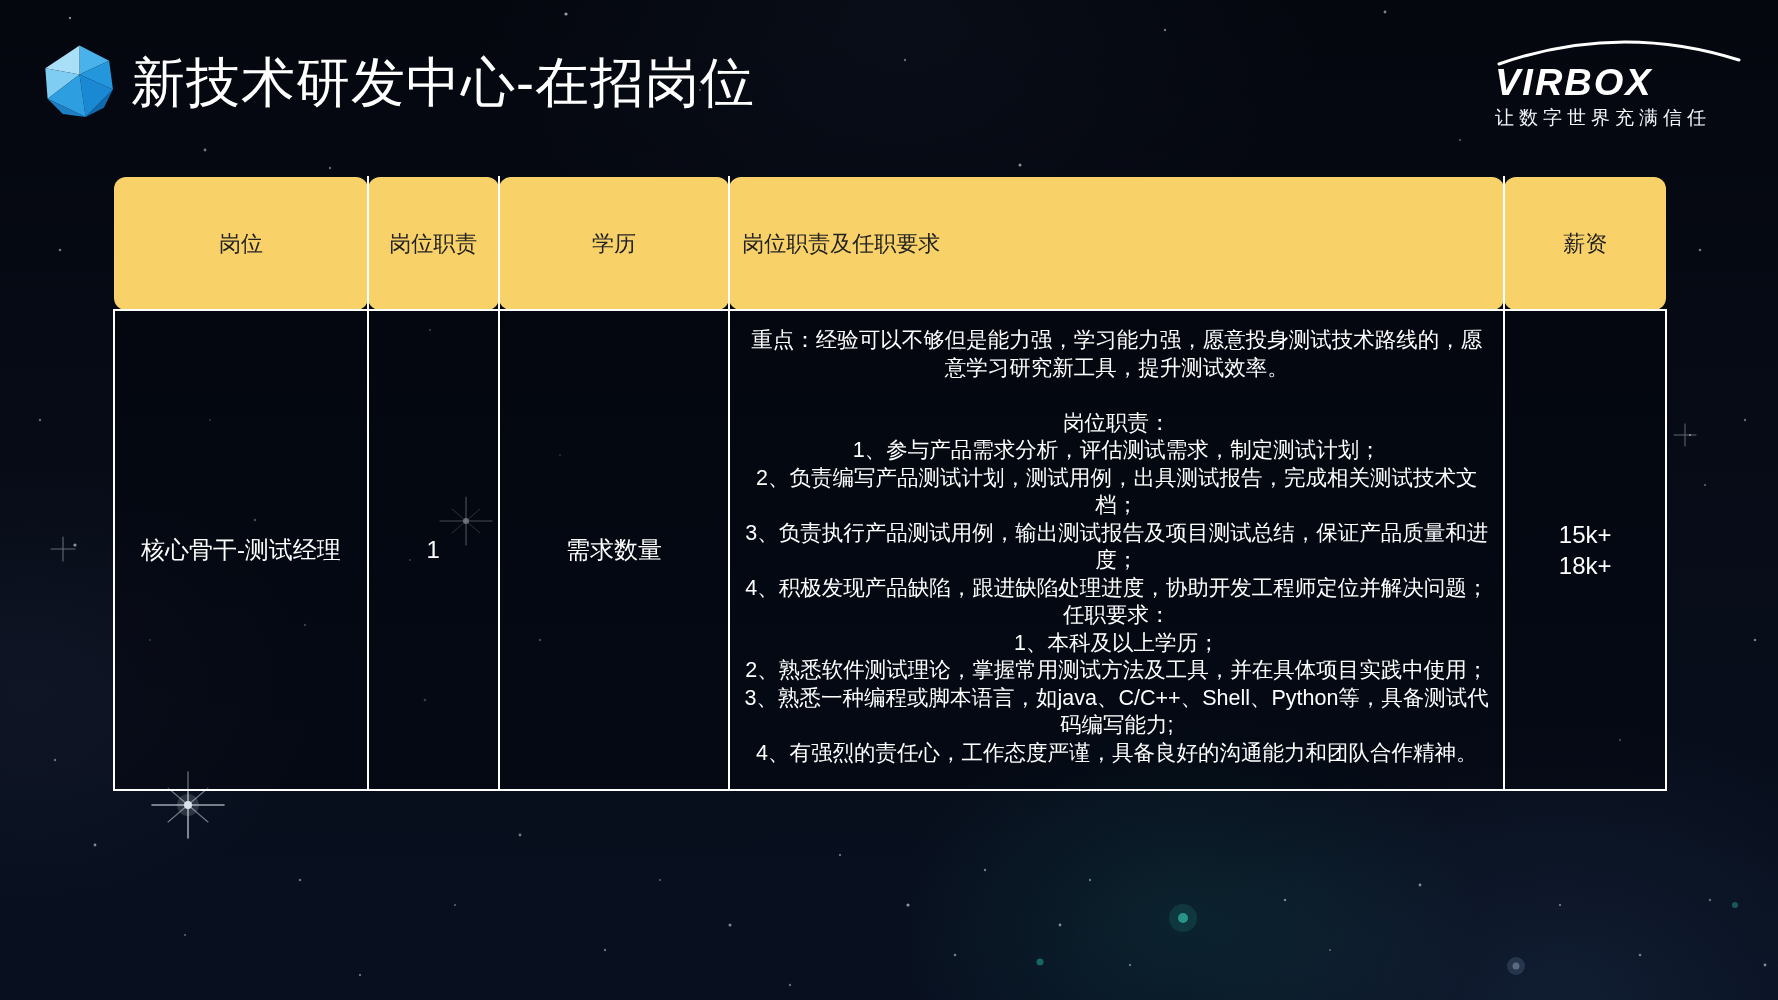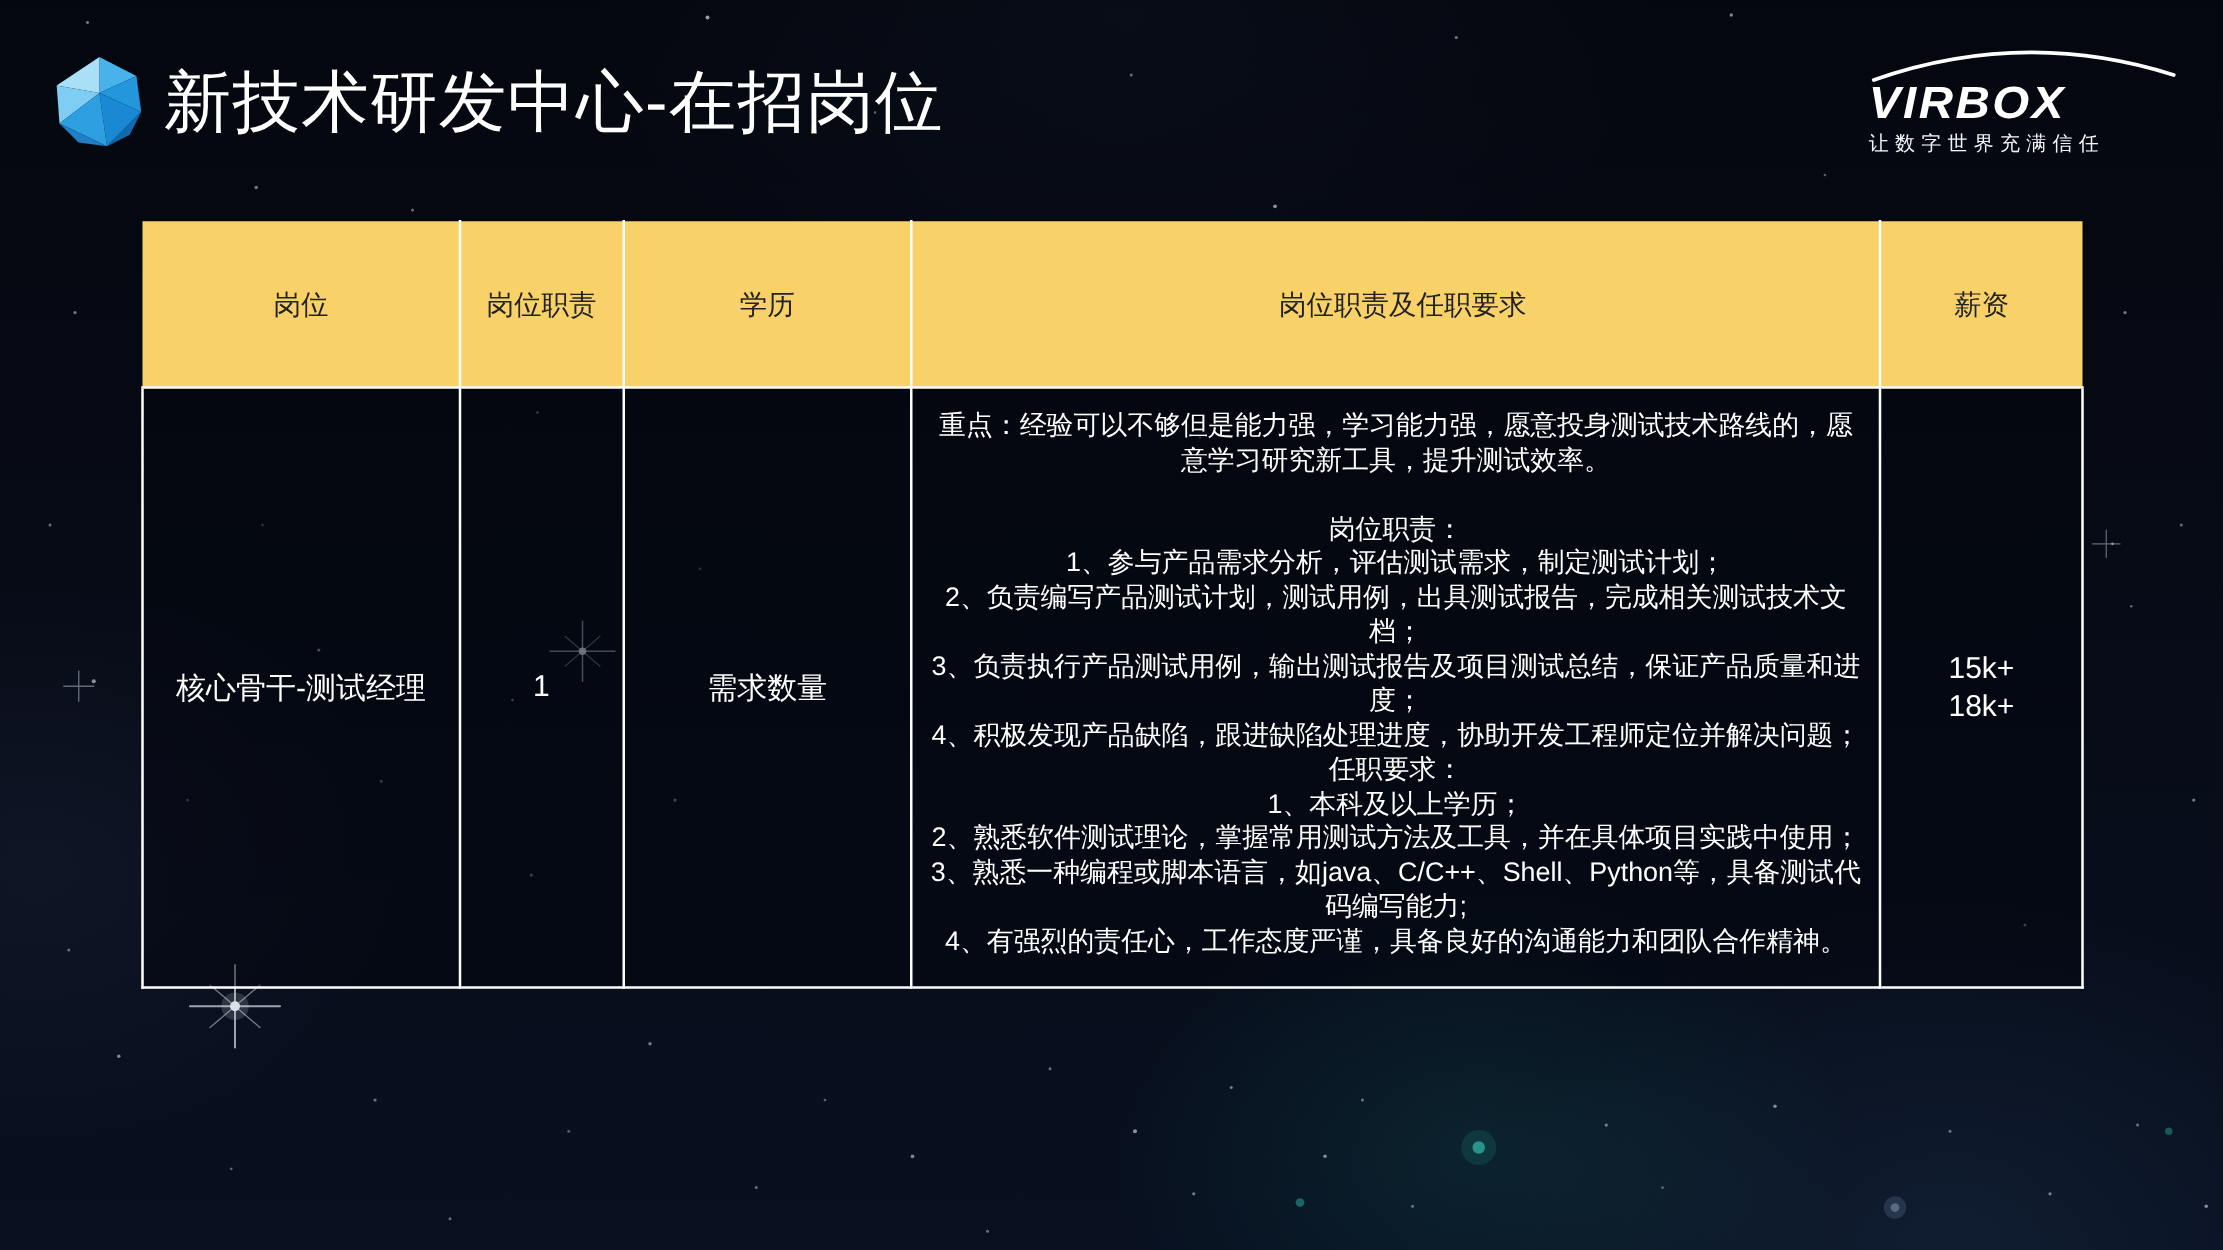--- a/index.html
+++ b/index.html
@@ -36,39 +36,40 @@
     position: absolute; right: 35px; top: 36px; width: 248px;
     text-align: left; color: #fff;
   }
   .logo-arc { display: block; width: 248px; height: 30px; }
   .logo-brand {
     font-size: 38px; line-height: 34px; font-weight: 800; font-style: italic;
     letter-spacing: 2px; color: #fff; transform: scaleY(0.95);
   }
   .logo-tagline {
     margin-top: 5px;
-    font-size: 16px; letter-spacing: 5px; color: #f2f5f8; white-space: nowrap;
+    font-size: 19px; letter-spacing: 5px; color: #f2f5f8; white-space: nowrap;
   }
 
   
   table.job-table {
     position: absolute; left: 113px; top: 176px;
     width: 1554px; border-collapse: collapse; table-layout: fixed;
   }
   .job-table th, .job-table td { border: 2px solid var(--border, #ffffff); }
   .job-table thead th {
     background: var(--header-bg, #F8D169);
     color: var(--header-text, #222222);
     height: 129px;
     font-size: 22px; font-weight: 400; text-align: center;
     border-top-color: transparent;
+    border-radius: 12px;
   }
   .job-table thead th:first-child { border-left-color: transparent; }
   .job-table thead th:last-child  { border-right-color: transparent; }
-  .job-table thead th.th-left { text-align: center; padding-left: 12px; }
+  .job-table thead th.th-left { text-align: left; padding-left: 12px; }
 
   .job-table tbody td {
     height: 462px;
     color: var(--body-text, #ffffff);
     background: rgba(2,5,11,0.45);
     font-size: 24px; text-align: center; vertical-align: middle;
   }
   .job-table td.cell-req {
     text-align: center; vertical-align: top;
     padding: 16px 12px 0 12px;

